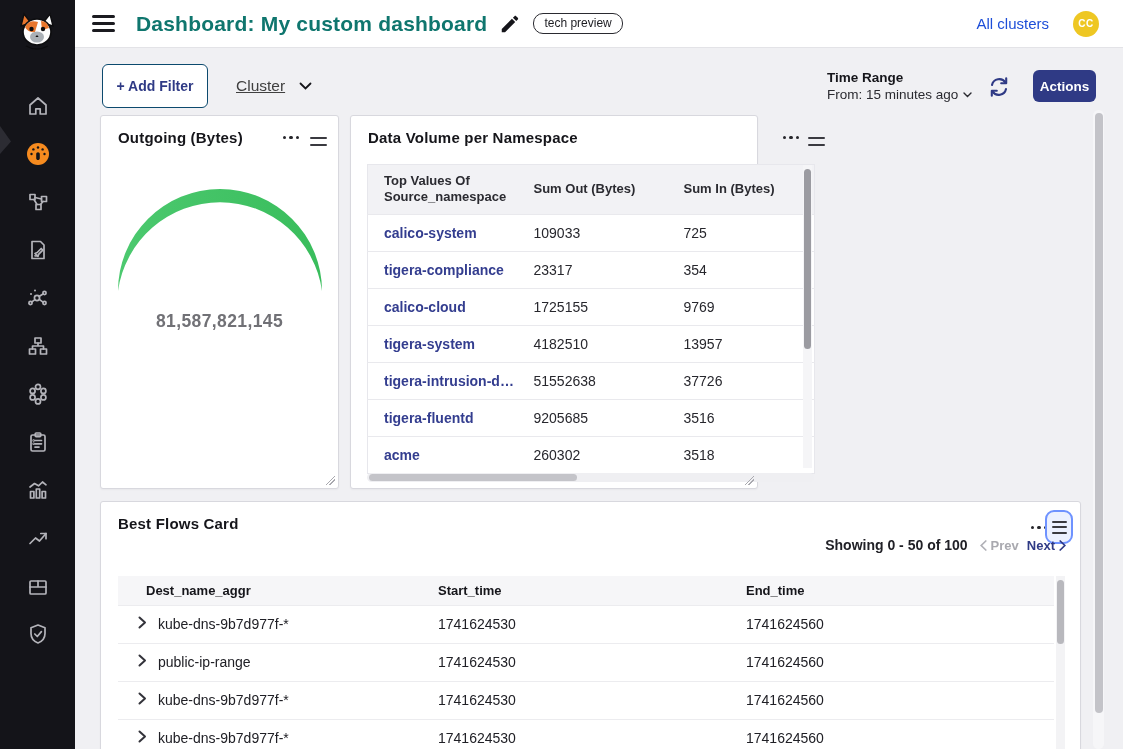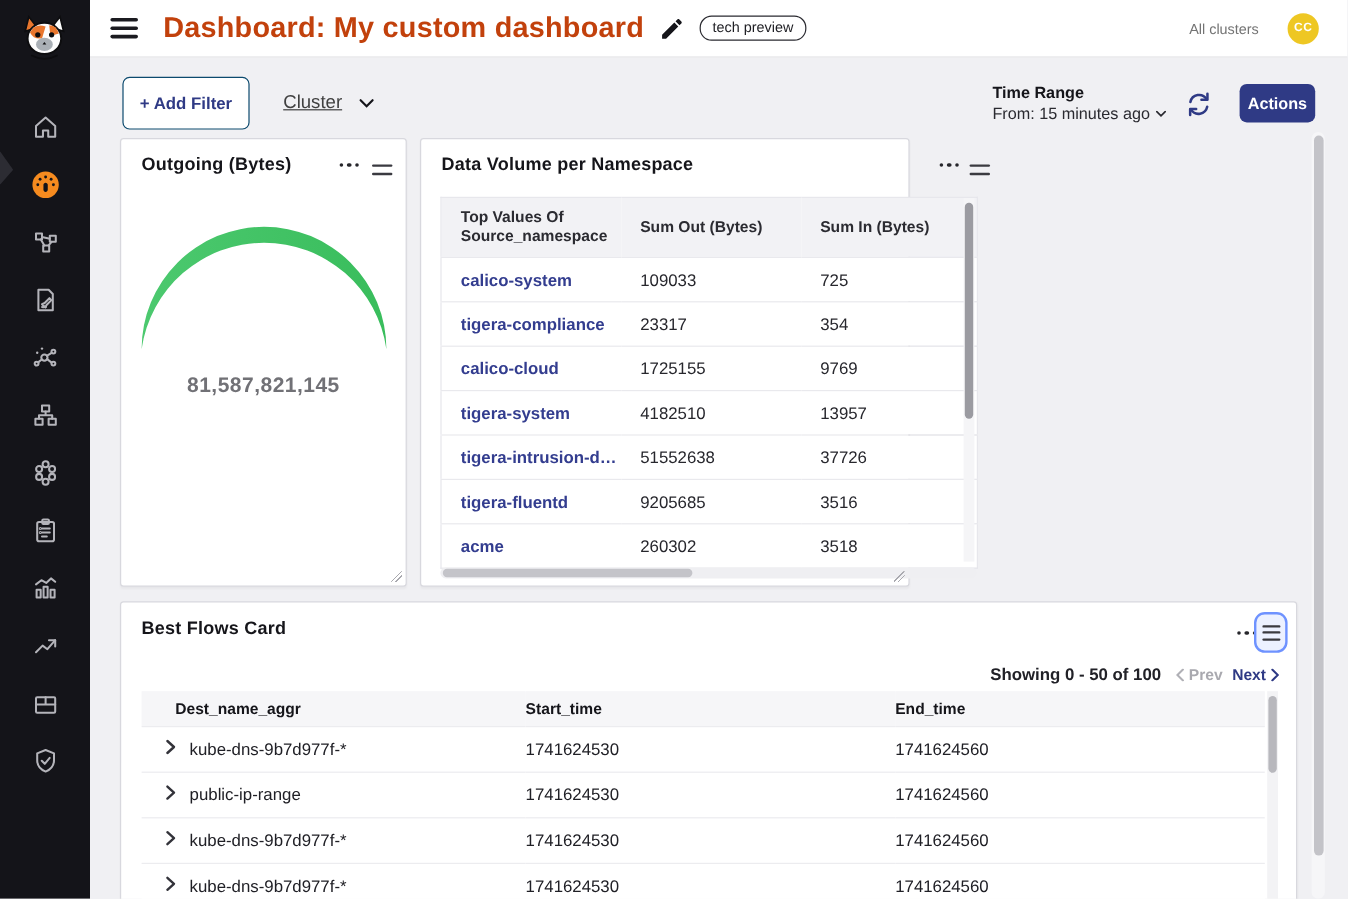--- a/index.html
+++ b/index.html
@@ -4,25 +4,25 @@
 <style>
   * { margin:0; padding:0; box-sizing:border-box; }
   html,body { width:1123px; height:749px; overflow:hidden; background:#f0f0f3; }
   body { font-family:"Liberation Sans", sans-serif; color:#17171c; }
   .page { position:relative; width:1123px; height:749px; overflow:hidden; }
 
   
   .topbar { position:absolute; left:75px; top:0; width:1048px; height:48px; background:#fff; border-bottom:1px solid #e3e3e7; display:flex; align-items:center; }
   .hamburger { margin-left:17px; width:23px; height:17px; display:flex; flex-direction:column; justify-content:space-between; cursor:pointer; }
   .hamburger span { display:block; height:2.6px; background:#1b1b20; border-radius:2px; }
-  .app-title { margin-left:21px; font-size:24px; font-weight:800; letter-spacing:.2px; color:#c2410c; white-space:nowrap; }
+  .app-title { margin-left:21px; font-size:21px; font-weight:800; letter-spacing:.2px; color:#0f766e; white-space:nowrap; }
   .edit-pencil { margin-left:12px; width:22px; height:22px; cursor:pointer; }
   .tp-badge { margin-left:12px; font-size:12px; color:#1d1d22; border:1px solid #2a2a30; border-radius:10px; padding:2px 10px 3px; white-space:nowrap; }
   .topbar-right { margin-left:auto; display:flex; align-items:center; gap:24px; margin-right:24px; }
-  .all-clusters { font-size:12px; font-weight:500; color:#737373; cursor:pointer; }
+  .all-clusters { font-size:15px; font-weight:500; color:#1d4ed8; cursor:pointer; }
   .avatar { width:26px; height:26px; border-radius:50%; background:#eec723; color:#fff; font-size:10px; font-weight:700; display:flex; align-items:center; justify-content:center; letter-spacing:.5px; cursor:pointer; }
 
   
   .sidebar { position:absolute; left:0; top:0; width:75px; height:749px; background:#141419; z-index:5; }
   .logo { position:absolute; left:16px; top:8px; width:42px; height:44px; }
   .side-notch { position:absolute; left:0; top:126px; width:11px; height:28px; background:#2c2c33; clip-path:polygon(0 0, 100% 55%, 0 100%); }
   .side-item { position:absolute; left:0; width:75px; height:40px; display:flex; align-items:center; justify-content:center; cursor:pointer; }
   .side-item svg { stroke:#b4b4ba; fill:none; stroke-width:1.7; stroke-linecap:round; stroke-linejoin:round; }
 
   
@@ -58,21 +58,21 @@
   .ns-link { color:#333d8f; font-weight:700; text-decoration:none; cursor:pointer; }
   .ns-vscroll { position:absolute; left:452px; top:49px; width:9px; height:303px; background:#f5f5f7; }
   .ns-vscroll i { position:absolute; left:1px; top:4px; width:7px; height:180px; background:#9b9ba1; border-radius:4px; display:block; }
   .ns-hscroll { position:absolute; left:16px; top:357px; width:447px; height:9px; background:#efeff2; border-radius:5px; }
   .ns-hscroll i { position:absolute; left:2px; top:1px; width:208px; height:7px; background:#c4c4c9; border-radius:4px; display:block; }
 
   
   .card-bestflows { left:100px; top:501px; width:981px; height:262px; }
   .bf-handle { position:absolute; left:944px; top:8px; width:28px; height:34px; border:2px solid #6e92ff; background:#ecf1ff; border-radius:9px; display:flex; flex-direction:column; gap:3.5px; align-items:center; justify-content:center; cursor:grab; }
   .bf-handle i { width:15px; height:2px; background:#3a3a40; border-radius:1px; }
-  .bf-pagination { position:absolute; right:14px; top:52px; display:flex; align-items:center; gap:8px; }
+  .bf-pagination { position:absolute; right:14px; top:35px; display:flex; align-items:center; gap:8px; }
   .bf-showing { font-size:14px; font-weight:600; color:#212127; margin-right:4px; }
   .pg-btn { display:flex; align-items:center; gap:4px; font-size:13px; font-weight:700; background:none; border:none; cursor:pointer; font-family:inherit; }
   .pg-prev { color:#a9a9af; }
   .pg-next { color:#2f3a85; }
   .bf-table { position:absolute; left:17px; top:74px; width:936px; border-collapse:collapse; table-layout:fixed; }
   .bf-table thead th { background:#f6f6f8; font-size:13px; font-weight:700; color:#15151a; text-align:left; height:29px; padding:0; }
   .bf-table thead th.c1 { padding-left:28px; }
   .bf-table tbody td { background:#fff; font-size:14px; color:#202026; height:38px; border-top:1px solid #ececef; padding:0; }
   .bf-name { display:flex; align-items:flex-start; gap:11px; padding-left:20px; }
   .bf-vscroll { position:absolute; left:955px; top:74px; width:9px; height:188px; background:#f3f3f5; }

